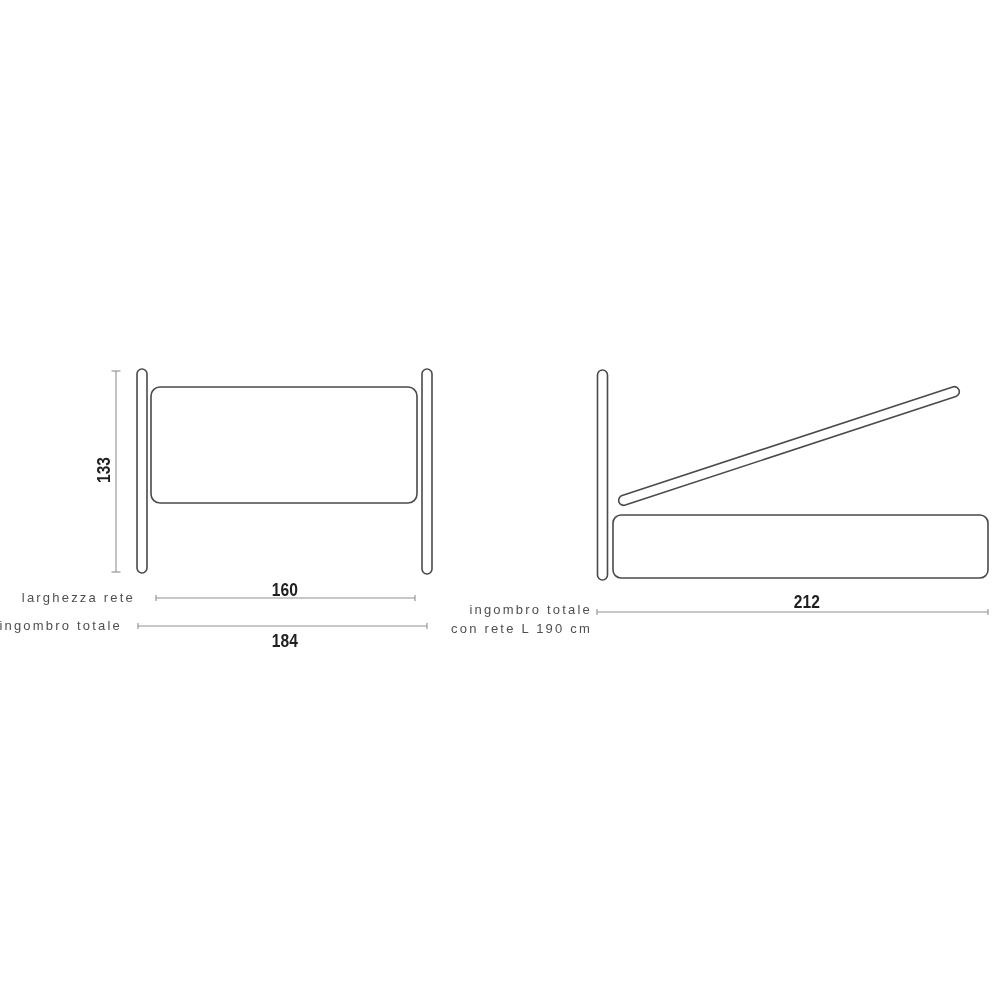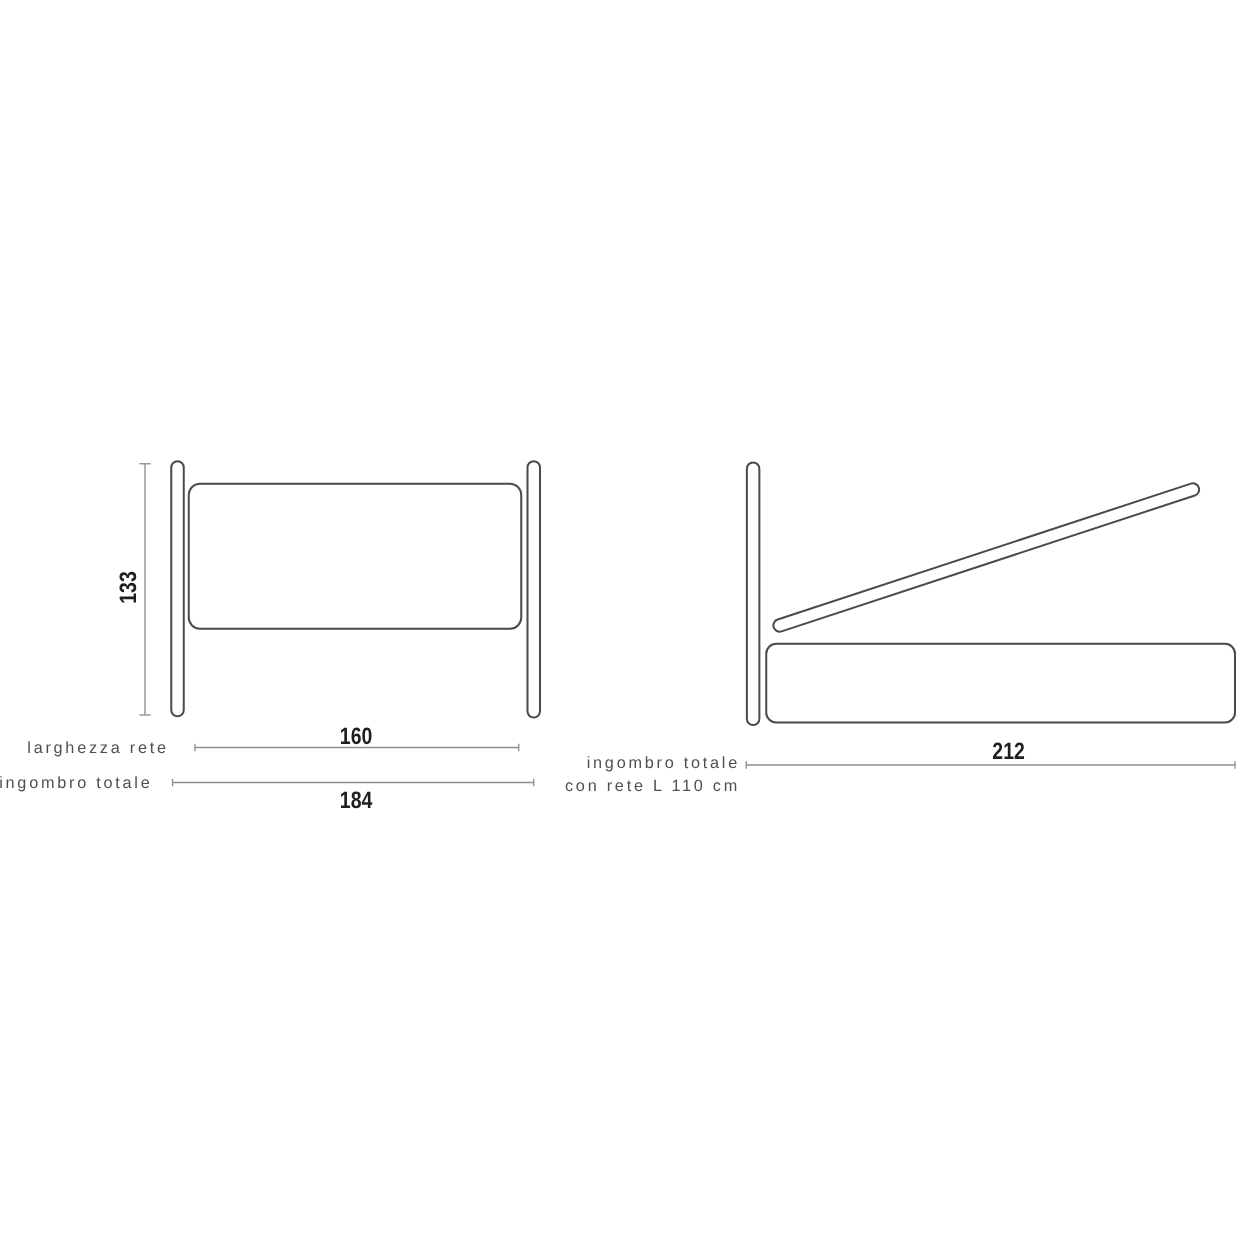--- a/index.html
+++ b/index.html
@@ -140,16 +140,16 @@
   </div>
 
   <div class="lbl lbl-right" style="right:878px; top:618px;">ingombro totale</div>
 
   <div class="num" style="left:757px; top:593px;">
     <span class="condense">212</span>
   </div>
 
   <div class="side-label">
     <div>ingombro totale</div>
-    <div>con rete L 110 cm</div>
+    <div>con rete L 190 cm</div>
   </div>
 
 </div>
 
 </body></html>

